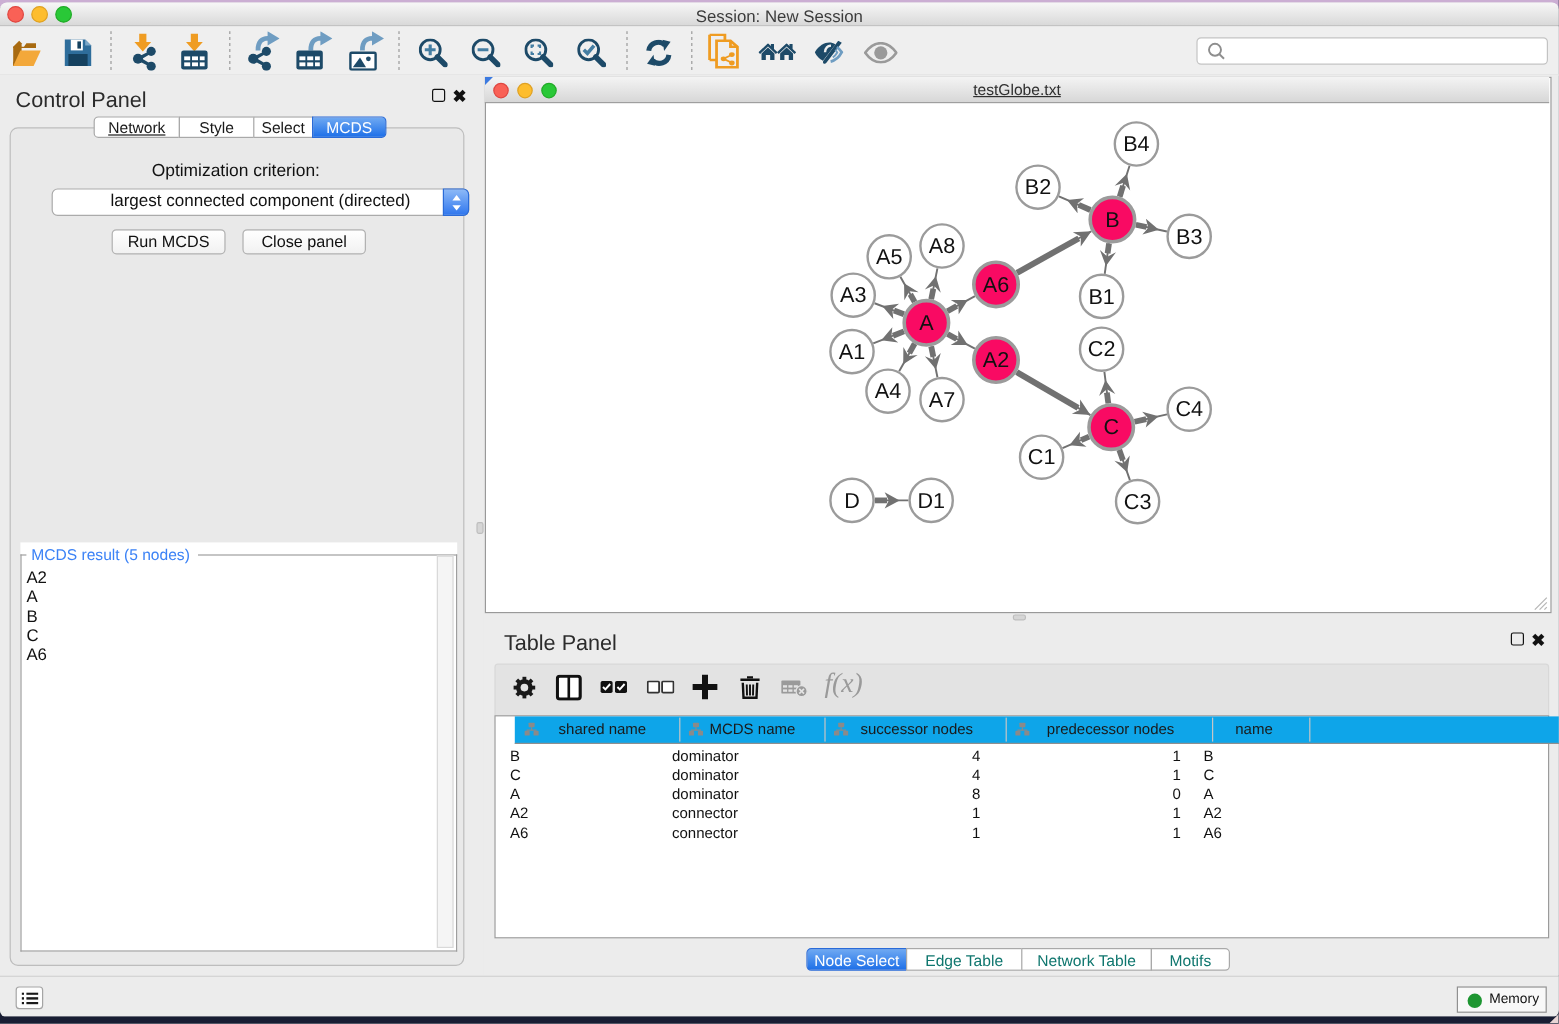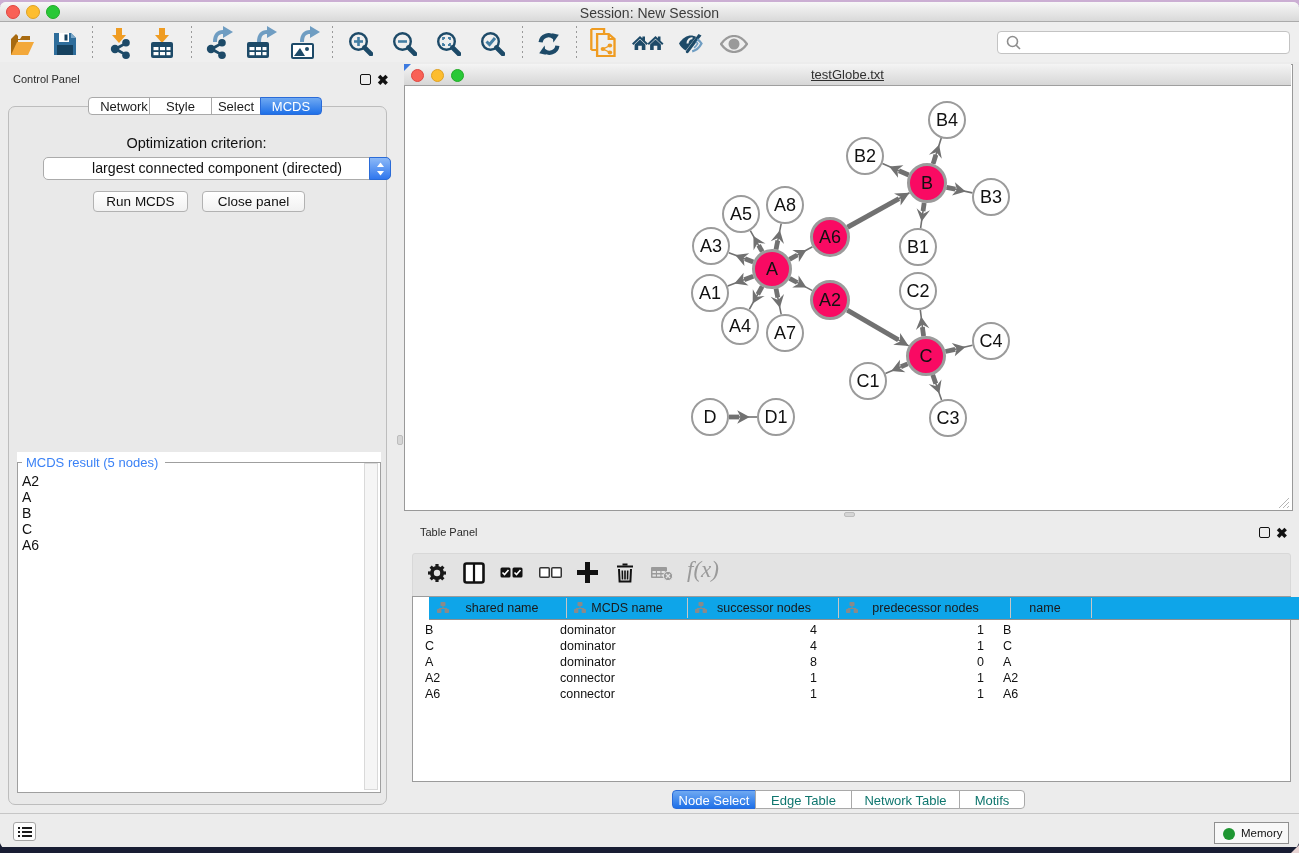--- a/index.html
+++ b/index.html
@@ -8,21 +8,21 @@
 #wallpaper-top{left:0;top:0;width:1299px;height:6px;background:#cbaed3;}
 #mainwin{left:0;top:2px;width:1299px;height:845px;background:#ececec;border-radius:6px;}
 #titlebar{left:0;top:2px;width:1299px;height:19px;background:linear-gradient(#f7f7f7,#d9d9d9);border-bottom:1px solid #ababab;border-radius:6px 6px 0 0;}
 #titlebar .title{width:100%;text-align:center;top:3px;font-size:14px;color:#3c3c3c;}
 .tl{width:12px;height:12px;border-radius:50%;top:3px;}
 #toolbar{left:0;top:22px;width:1299px;height:40px;background:#efefef;border-bottom:1px solid #d4d4d4;}
 .tsep{top:4px;width:1px;height:33px;background-image:repeating-linear-gradient(#9a9a9a 0 2px,transparent 2px 5px);}
 #searchbox{left:997px;top:9px;width:291px;height:21px;background:#fff;border:1px solid #c3c3c3;border-radius:4px;}
 
 #cpanel{left:0;top:62px;width:403px;height:751px;background:#ececec;}
-.paneltitle{font-size:11px;color:#2b2b2b;}
+.paneltitle{font-size:18px;color:#2b2b2b;}
 .dockbtn{width:11px;height:11px;border:1.5px solid #111;border-radius:2px;box-sizing:border-box;background:transparent;}
 .closex{font-size:14px;font-weight:bold;color:#111;line-height:10px;}
 #cpbox{left:8px;top:44px;width:377px;height:697px;border:1px solid #bdbdbd;border-radius:7px;background:#e9e9e9;}
 .tab{height:15px;line-height:15px;top:35px;border:1px solid #a9a9a9;background:#fff;font-size:13px;text-align:center;color:#1a1a1a;padding-top:1px;}
 .tabsel{background:linear-gradient(#6fa9f2,#1e70e8);color:#fff;border-color:#2a6bd8;}
 #optlabel{left:8px;top:73px;width:377px;text-align:center;font-size:14.5px;color:#111;}
 #dropdown{left:43px;top:95px;width:310px;height:21px;background:#fff;border:1px solid #ababab;border-radius:5px;font-size:14.2px;color:#111;line-height:21px;padding-left:36px;}
 #ddcap{right:-1px;top:-1px;width:22px;height:23px;border-radius:0 5px 5px 0;background:linear-gradient(#8cb9f7,#3077ee);border:1px solid #2a6bd8;box-sizing:border-box;}
 .btn{height:19px;top:129px;background:linear-gradient(#ffffff,#f1f1f1);border:1px solid #b2b2b2;border-radius:4px;font-size:13.5px;color:#111;text-align:center;line-height:19px;}
 #resultbox{left:17px;top:390px;width:364px;height:341px;background:#fff;}
@@ -233,21 +233,21 @@
         <circle cx="6.5" cy="6.5" r="5" fill="none" stroke="#8e8e8e" stroke-width="1.6"></circle>
         <line x1="10" y1="10" x2="14" y2="14" stroke="#8e8e8e" stroke-width="1.6"></line>
       </svg>
     </div>
 </div>
 <div class="abs" id="cpanel">
   <div class="abs paneltitle" style="left:13px;top:11px;">Control Panel</div>
   <div class="abs dockbtn" style="left:360px;top:12px;"></div>
   <div class="abs closex" style="left:377px;top:13px;">✖</div>
   <div class="abs" id="cpbox"></div>
-  <div class="abs tab" style="left:88px;width:70px;border-radius:4px 0 0 4px;">Network</div>
+  <div class="abs tab" style="left:78px;width:70px;border-radius:4px 0 0 4px;text-decoration:underline;">Network</div>
   <div class="abs tab" style="left:149px;width:61px;">Style</div>
   <div class="abs tab" style="left:211px;width:48px;">Select</div>
   <div class="abs tab tabsel" style="left:260px;width:60px;border-radius:0 4px 4px 0;">MCDS</div>
   <div class="abs" id="optlabel">Optimization criterion:</div>
   <div class="abs" id="dropdown"><span style="padding-left:12px;">largest connected component (directed)</span>
     <div class="abs" id="ddcap">
         <svg class="abs" style="left:5px;top:4px;" width="11" height="14" viewBox="0 0 11 14">
           <path d="M5.5 0.5 L9 5 L2 5 Z" fill="#ffffff"></path>
           <path d="M5.5 13.5 L9 9 L2 9 Z" fill="#ffffff"></path>
         </svg>

